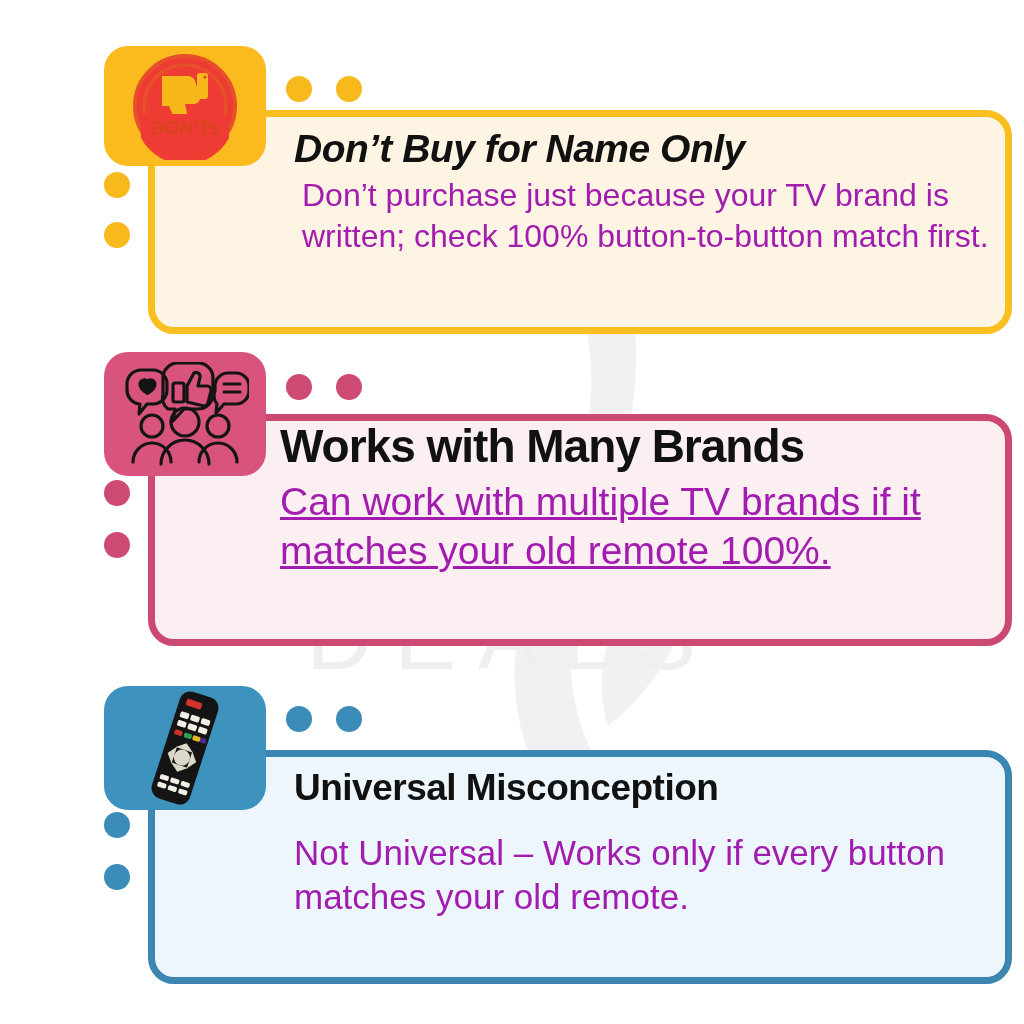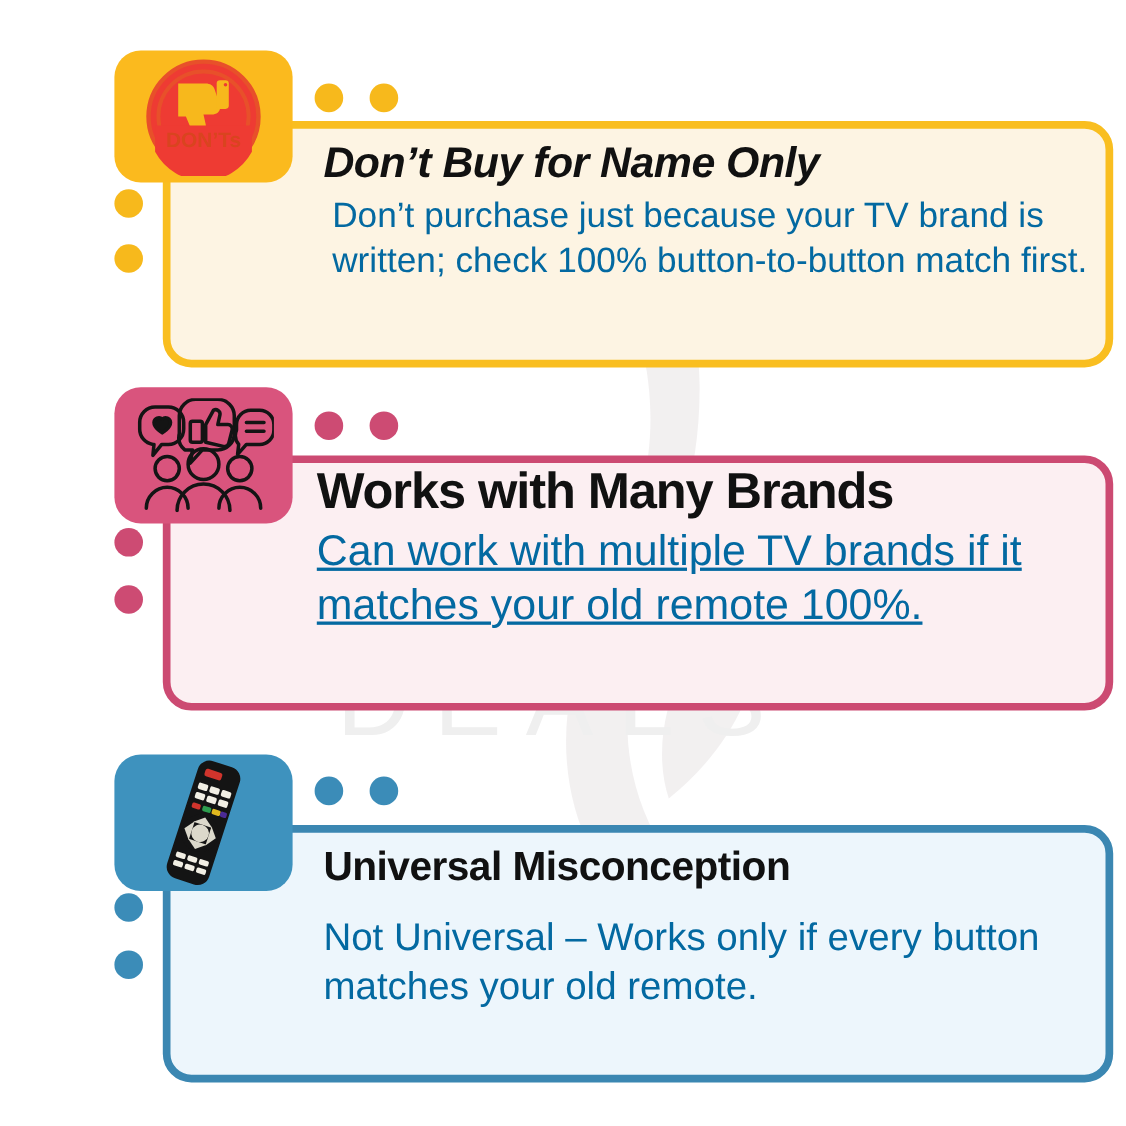--- a/index.html
+++ b/index.html
@@ -107,38 +107,38 @@
   .c2 .dot.left-b { top: 180px; }
   .c3 .dot.left-a { top: 132px; }
   .c3 .dot.left-b { top: 184px; }
 
   
   .body-text {
     position: absolute;
     z-index: 4;
   }
   .c1 .body-text { left: 294px; top: 104px; width: 700px; }
-  .c2 .body-text { left: 288px; top: 70px;  width: 700px; }
+  .c2 .body-text { left: 280px; top: 70px;  width: 700px; }
   .c3 .body-text { left: 294px; top: 88px;  width: 700px; }
 
   .card-title {
     margin: 0 0 6px 0;
     color: #111111;
     font-weight: 700;
     line-height: 1.06;
     letter-spacing: -0.5px;
     font-family: "Liberation Sans", sans-serif;
   }
   .c1 .card-title { font-size: 39px; font-style: italic; }
   .c2 .card-title { font-size: 46px; letter-spacing: -1px; }
   .c3 .card-title { font-size: 37px; }
 
   .card-desc {
     margin: 0;
-    color: #0369a1;
+    color: #a21caf;
     font-weight: 400;
     line-height: 1.26;
     font-family: "Liberation Sans", sans-serif;
   }
   .c1 .card-desc { font-size: 32px; padding-left: 8px; }
   .c2 .card-desc { font-size: 39px; text-decoration: underline; }
   .c3 .card-desc { font-size: 35px; margin-top: 24px; }
 
   .badge-svg { display: block; }
 </style>

